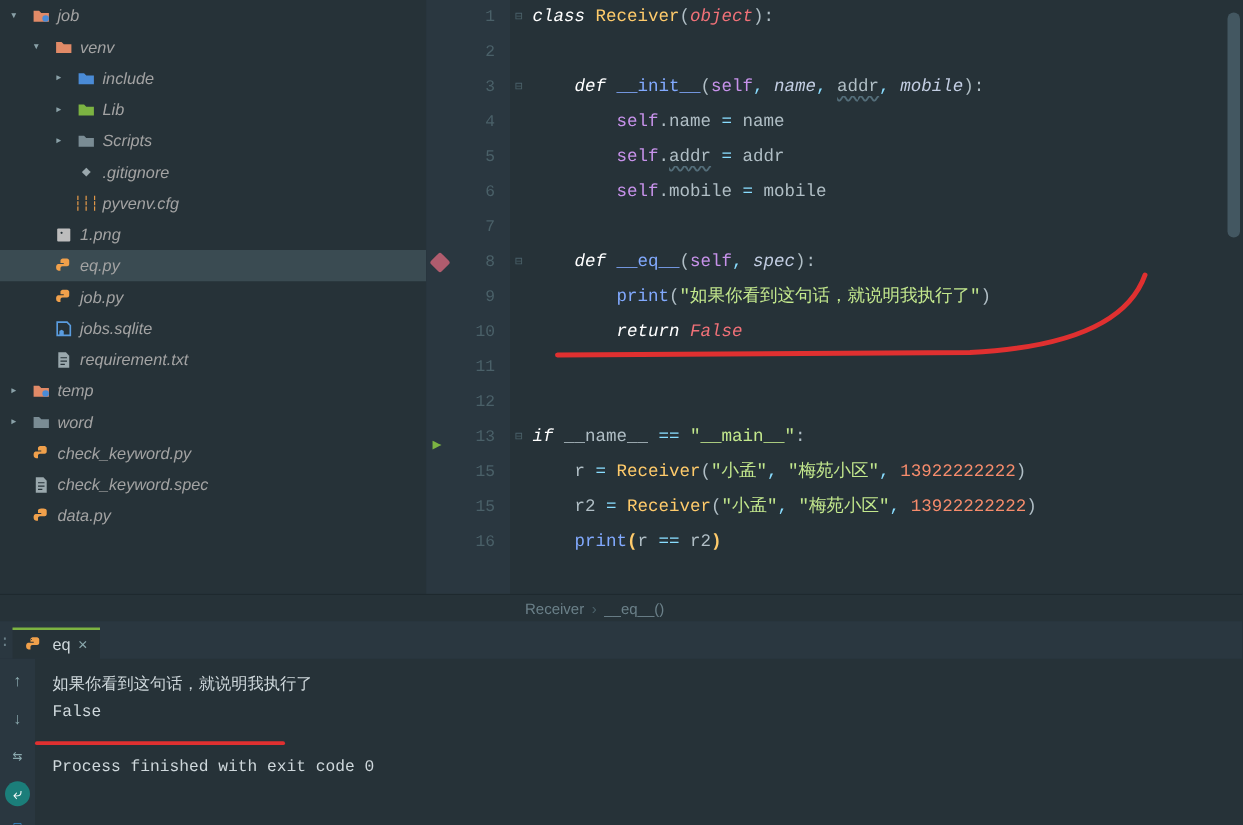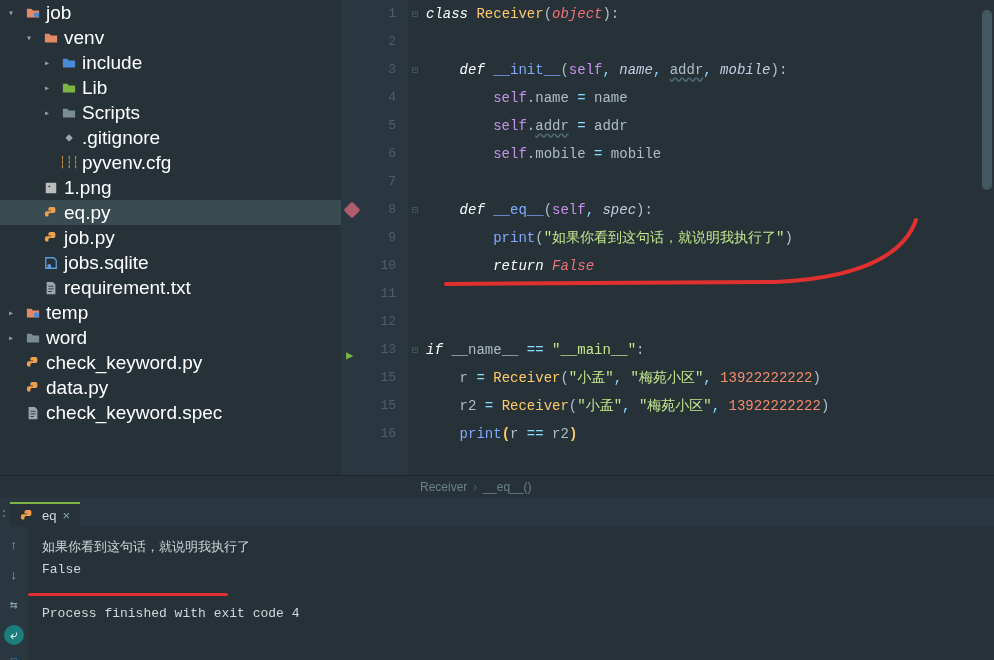--- a/index.html
+++ b/index.html
@@ -13,21 +13,21 @@
 .icon-folder svg { fill:#e18a67; }
 .icon-folder-py svg { fill:#4a8bd6; }
 .icon-folder-lib svg { fill:#7cb342; }
 .icon-folder-gray svg { fill:#7a8c94; }
 .icon-git { color:#9aa8ad; font-size:12px; }
 .icon-cfg { color:#f0a04b; font-size:11px; font-weight:bold; }
 .icon-img svg { fill:#bdbdbd; }
 .icon-py svg { fill:#f0a04b; }
 .icon-db svg { fill:#5a9de0; }
 .icon-txt svg { fill:#9aa8ad; }
-.label { color:#ffffff; font-family:'Segoe UI',Arial,sans-serif; font-size:19px; }
+.label { color:#a3a3a3; font-family:'Segoe UI',Arial,sans-serif; font-size:13px;font-style:italic; }
 .editor { flex:1; display:flex; background:#263238; }
 .gutter { width:67px; background:#2a3740; text-align:right; padding-right:12px; color:#4a6068; line-height:28px; font-size:13px; user-select:none; position:relative; }
 .gutter-line { height:28px; }
 .gutter-icons { position:absolute; left:0; width:26px; top:0; }
 .gutter-icon { position:absolute; left:5px; }
 .run-icon { color:#7cb342; font-size:12px; }
 .bp-icon { width:12px; height:12px; background:#b05c6e; border-radius:2px; display:inline-block; transform:rotate(45deg); }
 .fold-gutter { width:14px; background:#263238; }
 .fold-mark { height:28px; display:flex; align-items:center; justify-content:center; color:#4a6068; font-size:10px; }
 .code { flex:1; line-height:28px; font-size:14px; padding-left:4px; position:relative; }
@@ -199,36 +199,36 @@
         <span class="chevron"></span>
         <span class="icon icon-py">
           <svg viewBox="0 0 16 16">
             <path d="M8 1C5 1 5 3 5 3v2h3v1H3S1 6 1 9s2 3 2 3h2v-2s0-2 2-2h4s2 0 2-2V3s0-2-3-2H8z"></path>
           </svg>
         </span>
         <span class="label">check_keyword.py</span>
       </div>
       <div class="tree-item" style="padding-left: 8px;">
         <span class="chevron"></span>
-        <span class="icon icon-py">
-          <svg viewBox="0 0 16 16">
-            <path d="M8 1C5 1 5 3 5 3v2h3v1H3S1 6 1 9s2 3 2 3h2v-2s0-2 2-2h4s2 0 2-2V3s0-2-3-2H8z"></path>
-          </svg>
-        </span>
-        <span class="label">data.py</span>
-      </div>
-      <div class="tree-item" style="padding-left: 8px;">
-        <span class="chevron"></span>
         <span class="icon icon-txt">
           <svg viewBox="0 0 16 16">
             <path d="M3 1h7l3 3v11H3z"></path>
             <path d="M5 6h6M5 9h6M5 12h4" stroke="#263238"></path>
           </svg>
         </span>
         <span class="label">check_keyword.spec</span>
+      </div>
+      <div class="tree-item" style="padding-left: 8px;">
+        <span class="chevron"></span>
+        <span class="icon icon-py">
+          <svg viewBox="0 0 16 16">
+            <path d="M8 1C5 1 5 3 5 3v2h3v1H3S1 6 1 9s2 3 2 3h2v-2s0-2 2-2h4s2 0 2-2V3s0-2-3-2H8z"></path>
+          </svg>
+        </span>
+        <span class="label">data.py</span>
       </div>
     </div>
   <div class="editor">
     <div class="gutter" id="gutter">
       <div class="gutter-icons" id="gutter-icons">
           <span class="gutter-icon bp-icon" style="top: 204px;"></span>
           <span class="gutter-icon run-icon" style="top: 342px;">▶</span>
         </div>
     <div class="gutter-line">1</div>
         <div class="gutter-line">2</div>
@@ -317,17 +317,17 @@
       <div class="tool-btn">↓</div>
       <div class="tool-btn">⇆</div>
       <div class="tool-btn wrap">⤶</div>
       <div class="tool-btn print">🖶</div>
 
     </div>
     <div class="console" id="console">
         <div class="console-line">如果你看到这句话，就说明我执行了</div>
         <div class="console-line">False</div>
         <div class="console-line">&nbsp;</div>
-        <div class="console-line">Process finished with exit code 4</div>
+        <div class="console-line">Process finished with exit code 0</div>
         <div class="red-underline" style="left:0;top:66px;width:200px"></div>
     </div>
   </div>
 </div>
 
 </body></html>

